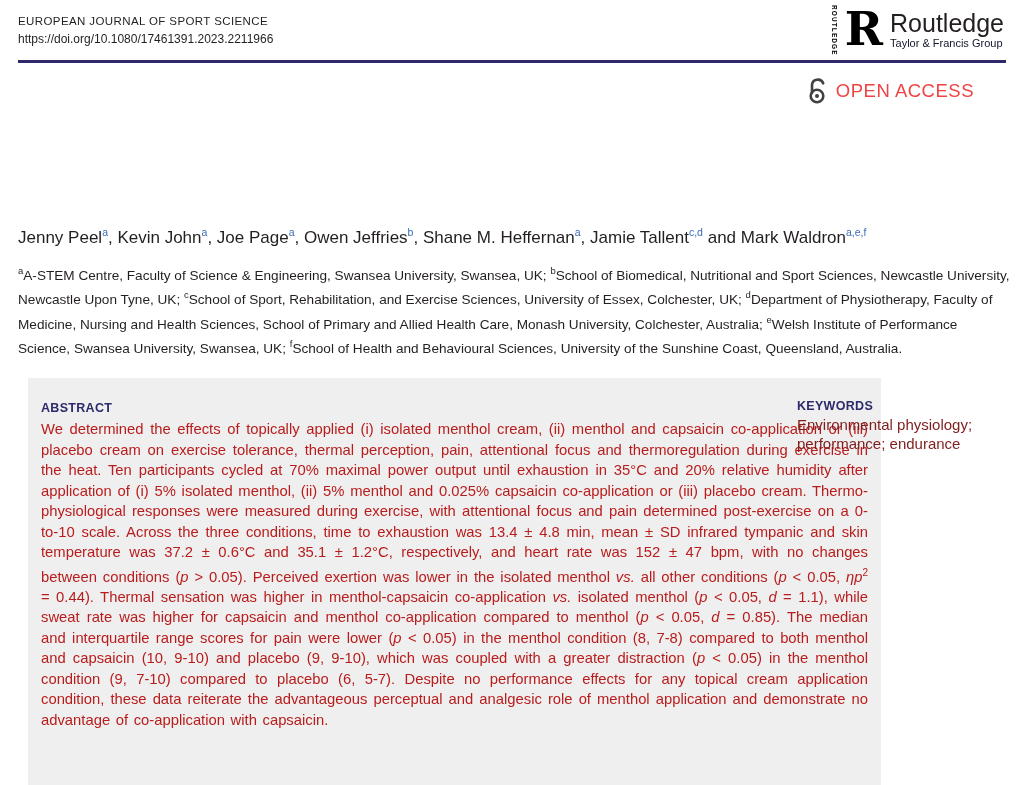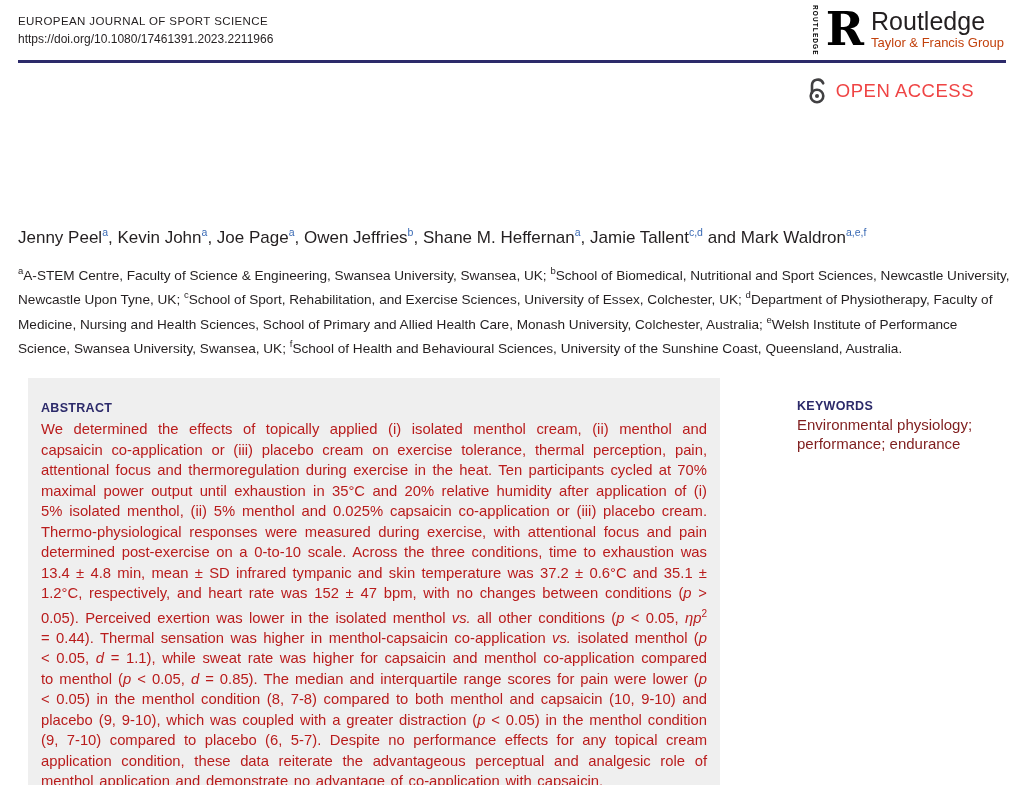--- a/index.html
+++ b/index.html
@@ -8,39 +8,39 @@
   .page { position:relative; width:1024px; height:785px; background:#fff; overflow:hidden; }
 
   
   .journal { position:absolute; left:18px; top:15px; font-size:11.5px; letter-spacing:.4px; color:#231f20; }
   .doi { position:absolute; left:18px; top:32px; font-size:12px; color:#231f20; text-decoration:none; }
   .publisher { position:absolute; right:20px; top:5px; display:flex; align-items:center; gap:7px; }
   .vertical-name { writing-mode:vertical-rl; font-size:6.5px; font-weight:bold; letter-spacing:1.1px; color:#000; height:48px; line-height:8px; }
   .r-glyph { font-family:"DejaVu Serif",serif; font-weight:bold; font-size:46px; line-height:48px; color:#000; }
   .pub-text { display:flex; flex-direction:column; justify-content:center; }
   .pub-name { font-size:25px; line-height:27px; color:#231f20; }
-  .pub-group { font-size:13px; color:#c2410c; }
+  .pub-group { font-size:11px; color:#0f172a; }
 
   .rule { position:absolute; left:18px; right:18px; top:60px; height:3px; background:var(--navy); }
 
   
   .access-row { position:absolute; top:77px; right:50px; display:flex; align-items:center; gap:15px; }
   .oa { display:flex; align-items:center; gap:7px; }
   .oa-label { font-size:18.5px; letter-spacing:.5px; color:#ef4444; }
   .check-btn { display:flex; align-items:center; gap:6px; border:1px solid #c5c6c8; background:#f6f6f6; border-radius:2px; padding:3px 10px 3px 6px; font-size:12.5px; color:#58595b; cursor:pointer; font-family:"Liberation Sans",sans-serif; }
 
   
   .title { position:absolute; left:18px; top:116px; width:940px; font-size:23.5px; font-weight:bold; color:var(--navy); line-height:30px; }
   .authors { position:absolute; left:18px; top:226px; font-size:17px; color:#231f20; }
   .authors sup { color:var(--suplink); font-size:10.5px; }
   .affils { position:absolute; left:18px; top:261px; width:994px; font-size:13.6px; line-height:19.8px; color:#231f20; }
   .affils sup { font-size:9.5px; }
 
   
-  .abstract-box { position:absolute; left:28px; top:378px; width:692px; height:407px; background:var(--abstract-bg); padding:23px 13px 0 13px; overflow:hidden; }
+  .abstract-box { position:absolute; left:28px; top:378px; width:853px; height:407px; background:var(--abstract-bg); padding:23px 13px 0 13px; overflow:hidden; }
   .abstract-h { font-size:12.5px; font-weight:bold; color:var(--navy); letter-spacing:.3px; margin-bottom:4px; }
   .abstract-body { font-size:14.8px; line-height:20.5px; text-align:justify; color:#b91c1c; word-spacing:1.5px; }
   .abstract-body sup { font-size:10px; }
   .keywords { position:absolute; left:797px; top:399px; width:205px; }
   .kw-h { font-size:12.5px; font-weight:bold; color:var(--navy); letter-spacing:.3px; margin-bottom:3px; }
   .kw-t { font-size:15px; line-height:18.5px; color:#7f1d1d; }
 </style>
 </head>
 <body>
 

